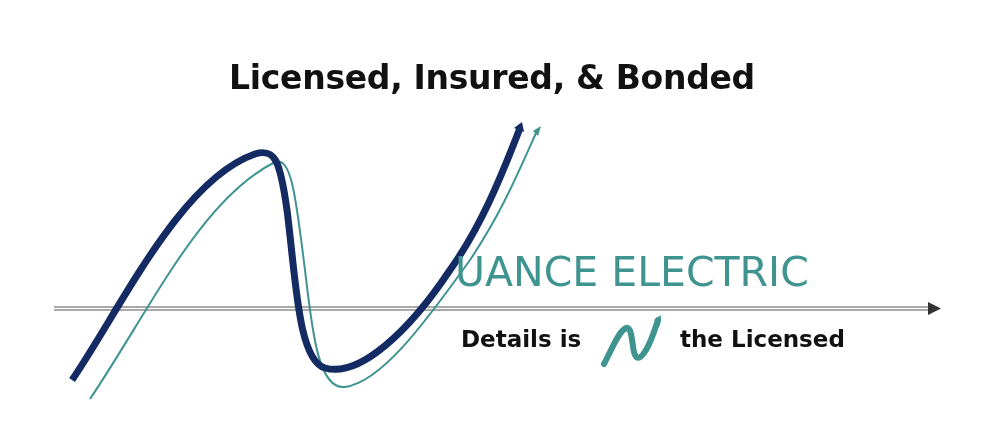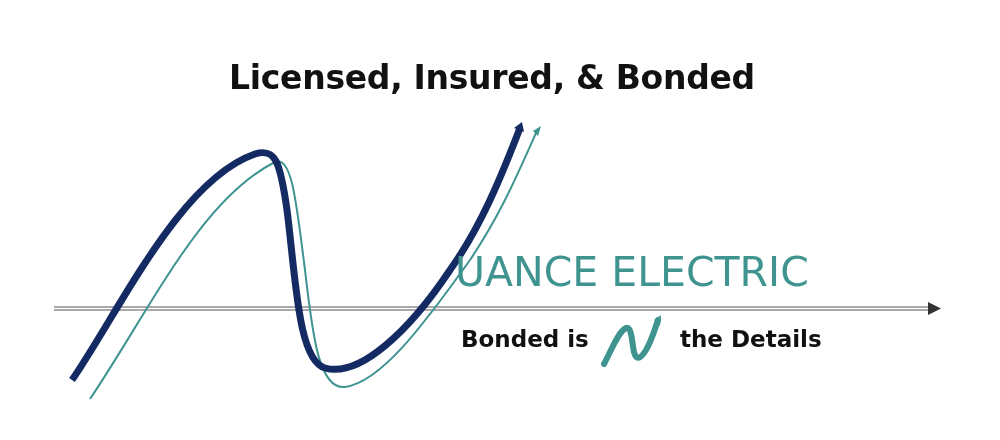--- a/index.html
+++ b/index.html
@@ -29,22 +29,22 @@
 
     <path d="M90,399 C150,310 200,200 275,162 C292,156 296,200 305,270 C312,330 318,390 345,387 C380,382 420,330 470,260 C500,215 515,180 536,133" fill="none" stroke="#3f9490" stroke-width="2"></path>
     <polygon points="533,131 541,126 538,136" fill="#3f9490"></polygon>
 
     <path d="M72,380 C120,310 180,180 255,154 C275,148 280,160 287,210 C296,280 298,360 325,368 C360,378 410,330 450,270 C480,228 500,180 520,128" fill="none" stroke="#142a63" stroke-width="7" stroke-linecap="butt"></path>
     <polygon points="514,128 522,122 524,132" fill="#142a63"></polygon>
   </svg>
 
   <div class="brand-name">UANCE ELECTRIC</div>
 
-  <span class="slogan slogan-left">Bonded is</span>
+  <span class="slogan slogan-left">Details is</span>
 
   <svg class="mini-n" width="66" height="56" viewBox="0 0 66 56">
     <path d="M6,50 C14,35 20,18 28,14 C34,12 34,30 36,38 C38,46 42,46 48,36 C53,28 56,18 60,6" fill="none" stroke="#3f9490" stroke-width="6" stroke-linecap="round"></path>
     <polygon points="56,6 63,1 62,12" fill="#3f9490"></polygon>
   </svg>
 
-  <span class="slogan slogan-right">the Details</span>
+  <span class="slogan slogan-right">the Licensed</span>
 
 </div>
 
 </body></html>

